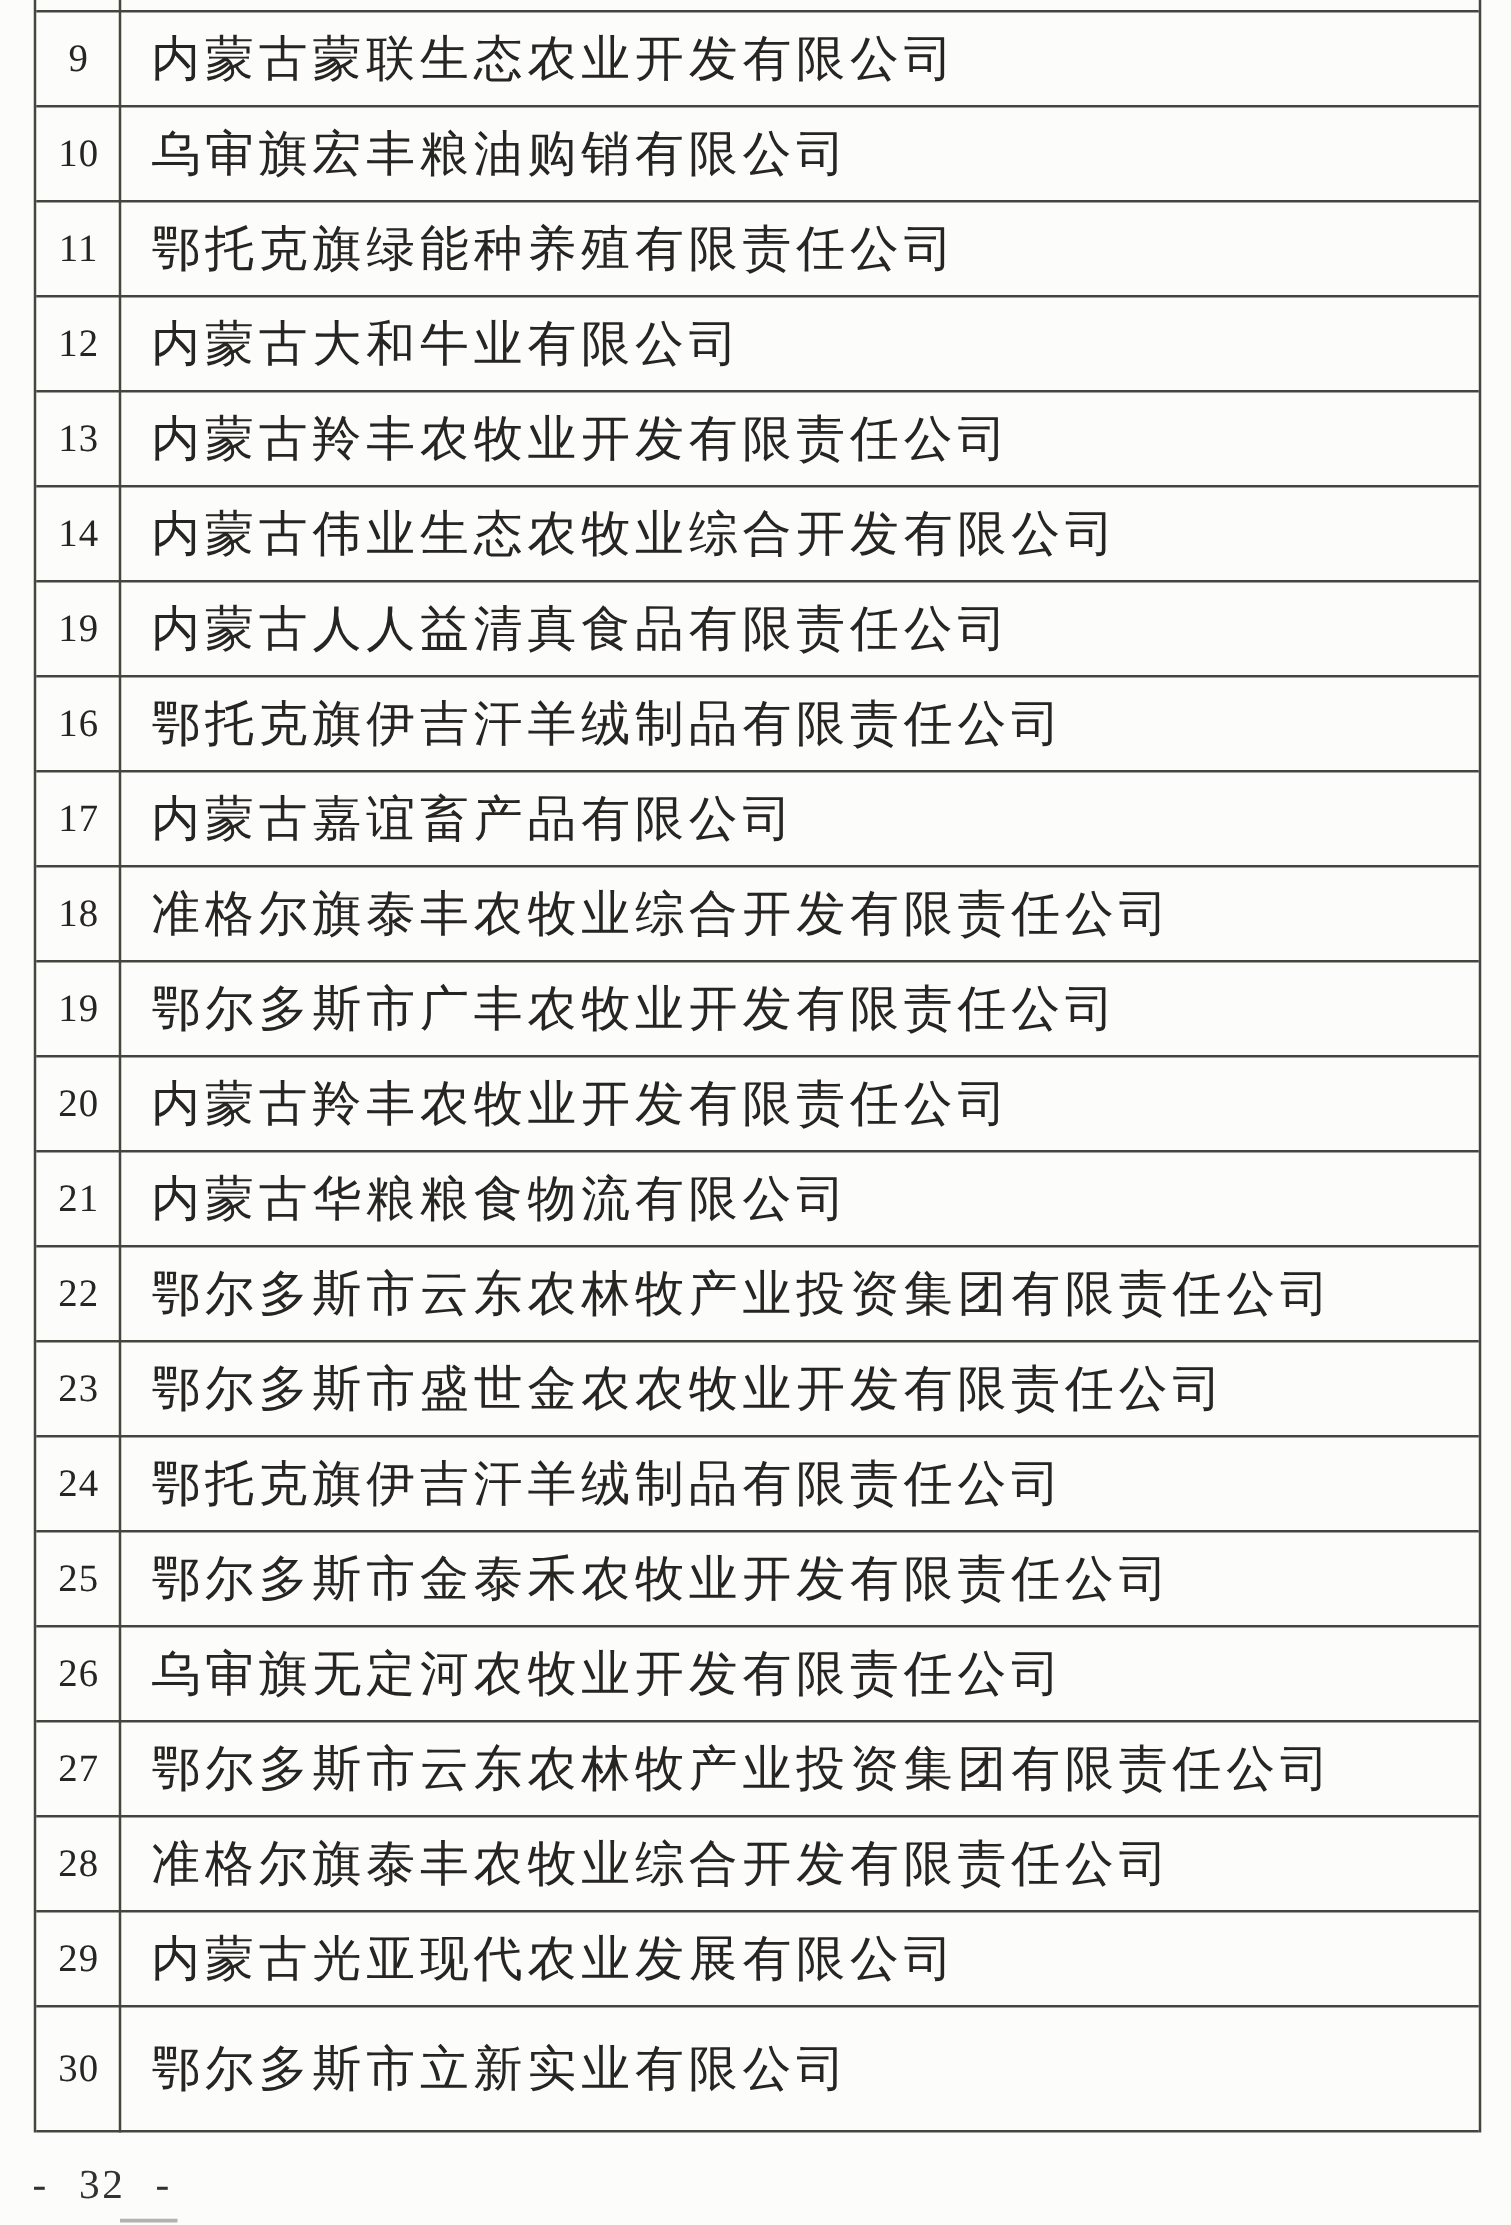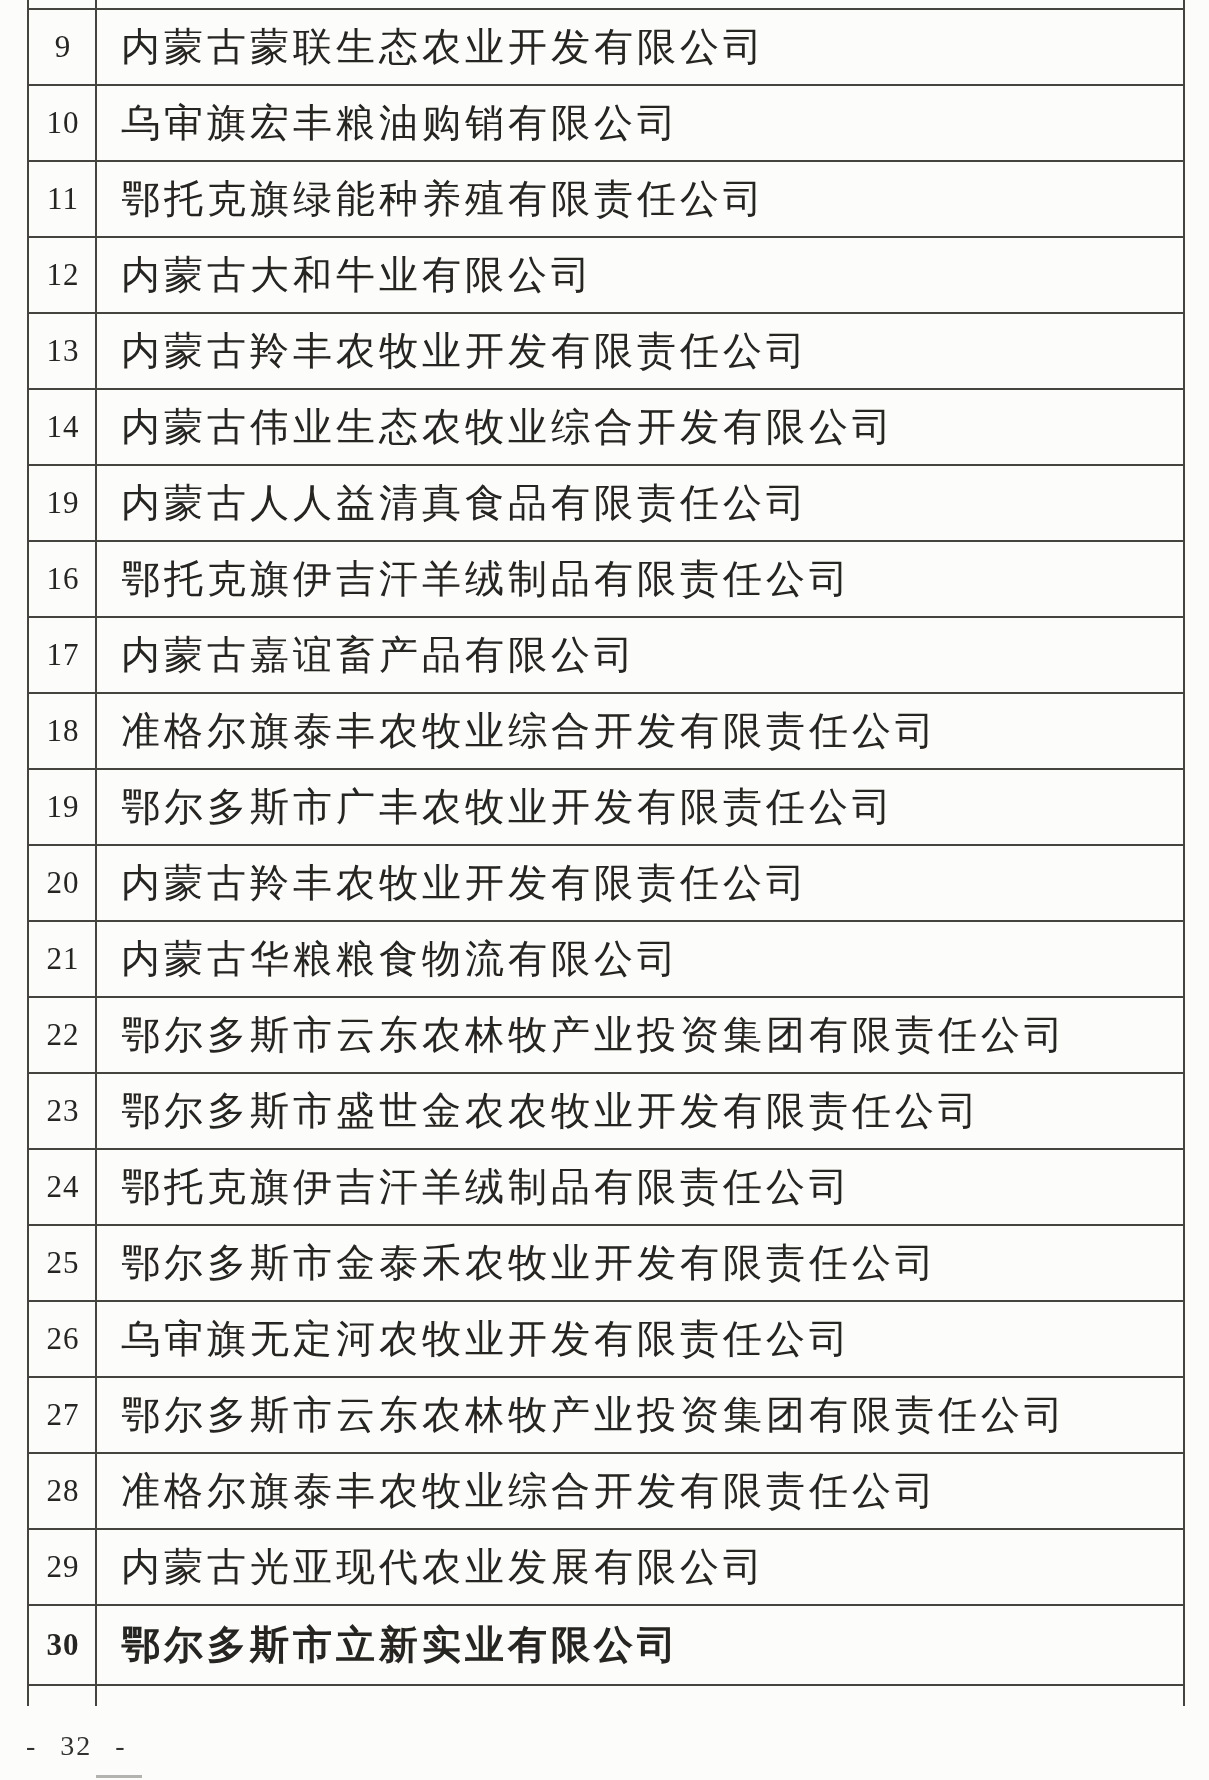--- a/index.html
+++ b/index.html
@@ -42,43 +42,42 @@
     height:10px;
     border-bottom:2px solid var(--line);
   }
   .row{
     display:flex;
     align-items:center;
     height:76px;
     border-bottom:2px solid var(--line);
   }
   .row.last{
-    height:80px;
-    font-weight:bold;
+    height:100px;
   }
   .num-cell{
     flex:0 0 68px;
     width:68px;
     text-align:center;
     font-size:31px;
     letter-spacing:1px;
   }
   .name-cell{
     flex:1;
     padding-left:24px;
     font-size:39px;
     letter-spacing:4px;
     white-space:nowrap;
     overflow:hidden;
   }
   .page-number{
     position:absolute;
     left:26px;
     top:1730px;
-    font-size:28px;
+    font-size:33px;
     letter-spacing:2px;
     word-spacing:14px;
     color:#33322e;
   }
   .scan-artifact{
     position:absolute;
     left:96px;
     top:1775px;
     width:46px;
     height:3px;

